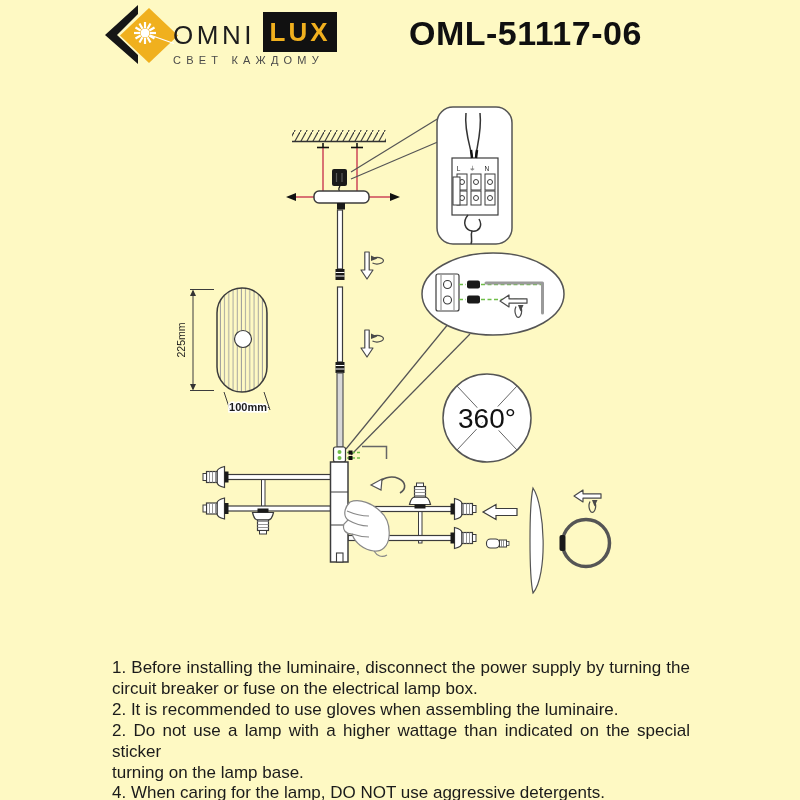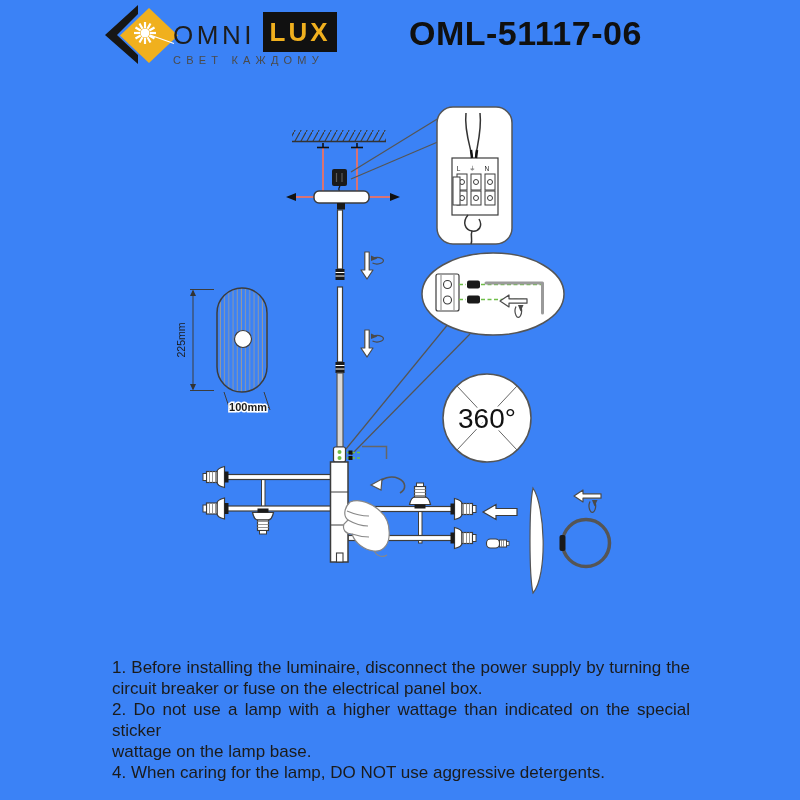--- a/index.html
+++ b/index.html
@@ -1,16 +1,16 @@
 <!DOCTYPE html>
 <html><head>
 <meta charset="utf-8">
 <style>
   html,body{margin:0;padding:0;background:#fff;}
-  .page{position:relative;width:800px;height:800px;background:#3b82f6;overflow:hidden;
+  .page{position:relative;width:800px;height:800px;background:#fef9c3;overflow:hidden;
         font-family:"Liberation Sans", sans-serif;}
   .abs{position:absolute;}
   .model{left:409px;top:14px;font-size:34px;font-weight:700;letter-spacing:.5px;color:#101010;}
   .instructions{left:112px;top:658px;width:578px;font-size:17px;line-height:20.9px;color:#1b1b1b;}
   .instructions div{white-space:normal;}
   .just{text-align:justify;text-align-last:justify;}
   svg text{font-family:"Liberation Sans", sans-serif;}
 </style>
 </head>
 <body>
@@ -257,19 +257,20 @@
     <path d="M533,488 C545,506 548,575 533,593 C529,575 529,506 533,488 Z" fill="#fff" stroke="#555" stroke-width="1.2"></path>
     <use href="#screwicon" transform="translate(586,496) rotate(90)"></use>
     <g>
       <circle cx="586" cy="543" r="23.5" fill="none" stroke="#555" stroke-width="3.5"></circle>
       <rect x="559.5" y="535" width="6" height="16" rx="2" fill="#1a1a1a"></rect>
     </g>
   </svg>
 
   <div class="abs instructions">
     <div class="just">1. Before installing the luminaire, disconnect the power supply by turning the</div>
-    <div>circuit breaker or fuse on the electrical panel box.</div>
+    <div>circuit breaker or fuse on the electrical lamp box.</div>
+    <div>2. It is recommended to use gloves when assembling the luminaire.</div>
     <div class="just">2. Do not use a lamp with a higher wattage than indicated on the special sticker</div>
-    <div>wattage on the lamp base.</div>
+    <div>turning on the lamp base.</div>
     <div>4. When caring for the lamp, DO NOT use aggressive detergents.</div>
   </div>
 
 </div>
 
 </body></html>

